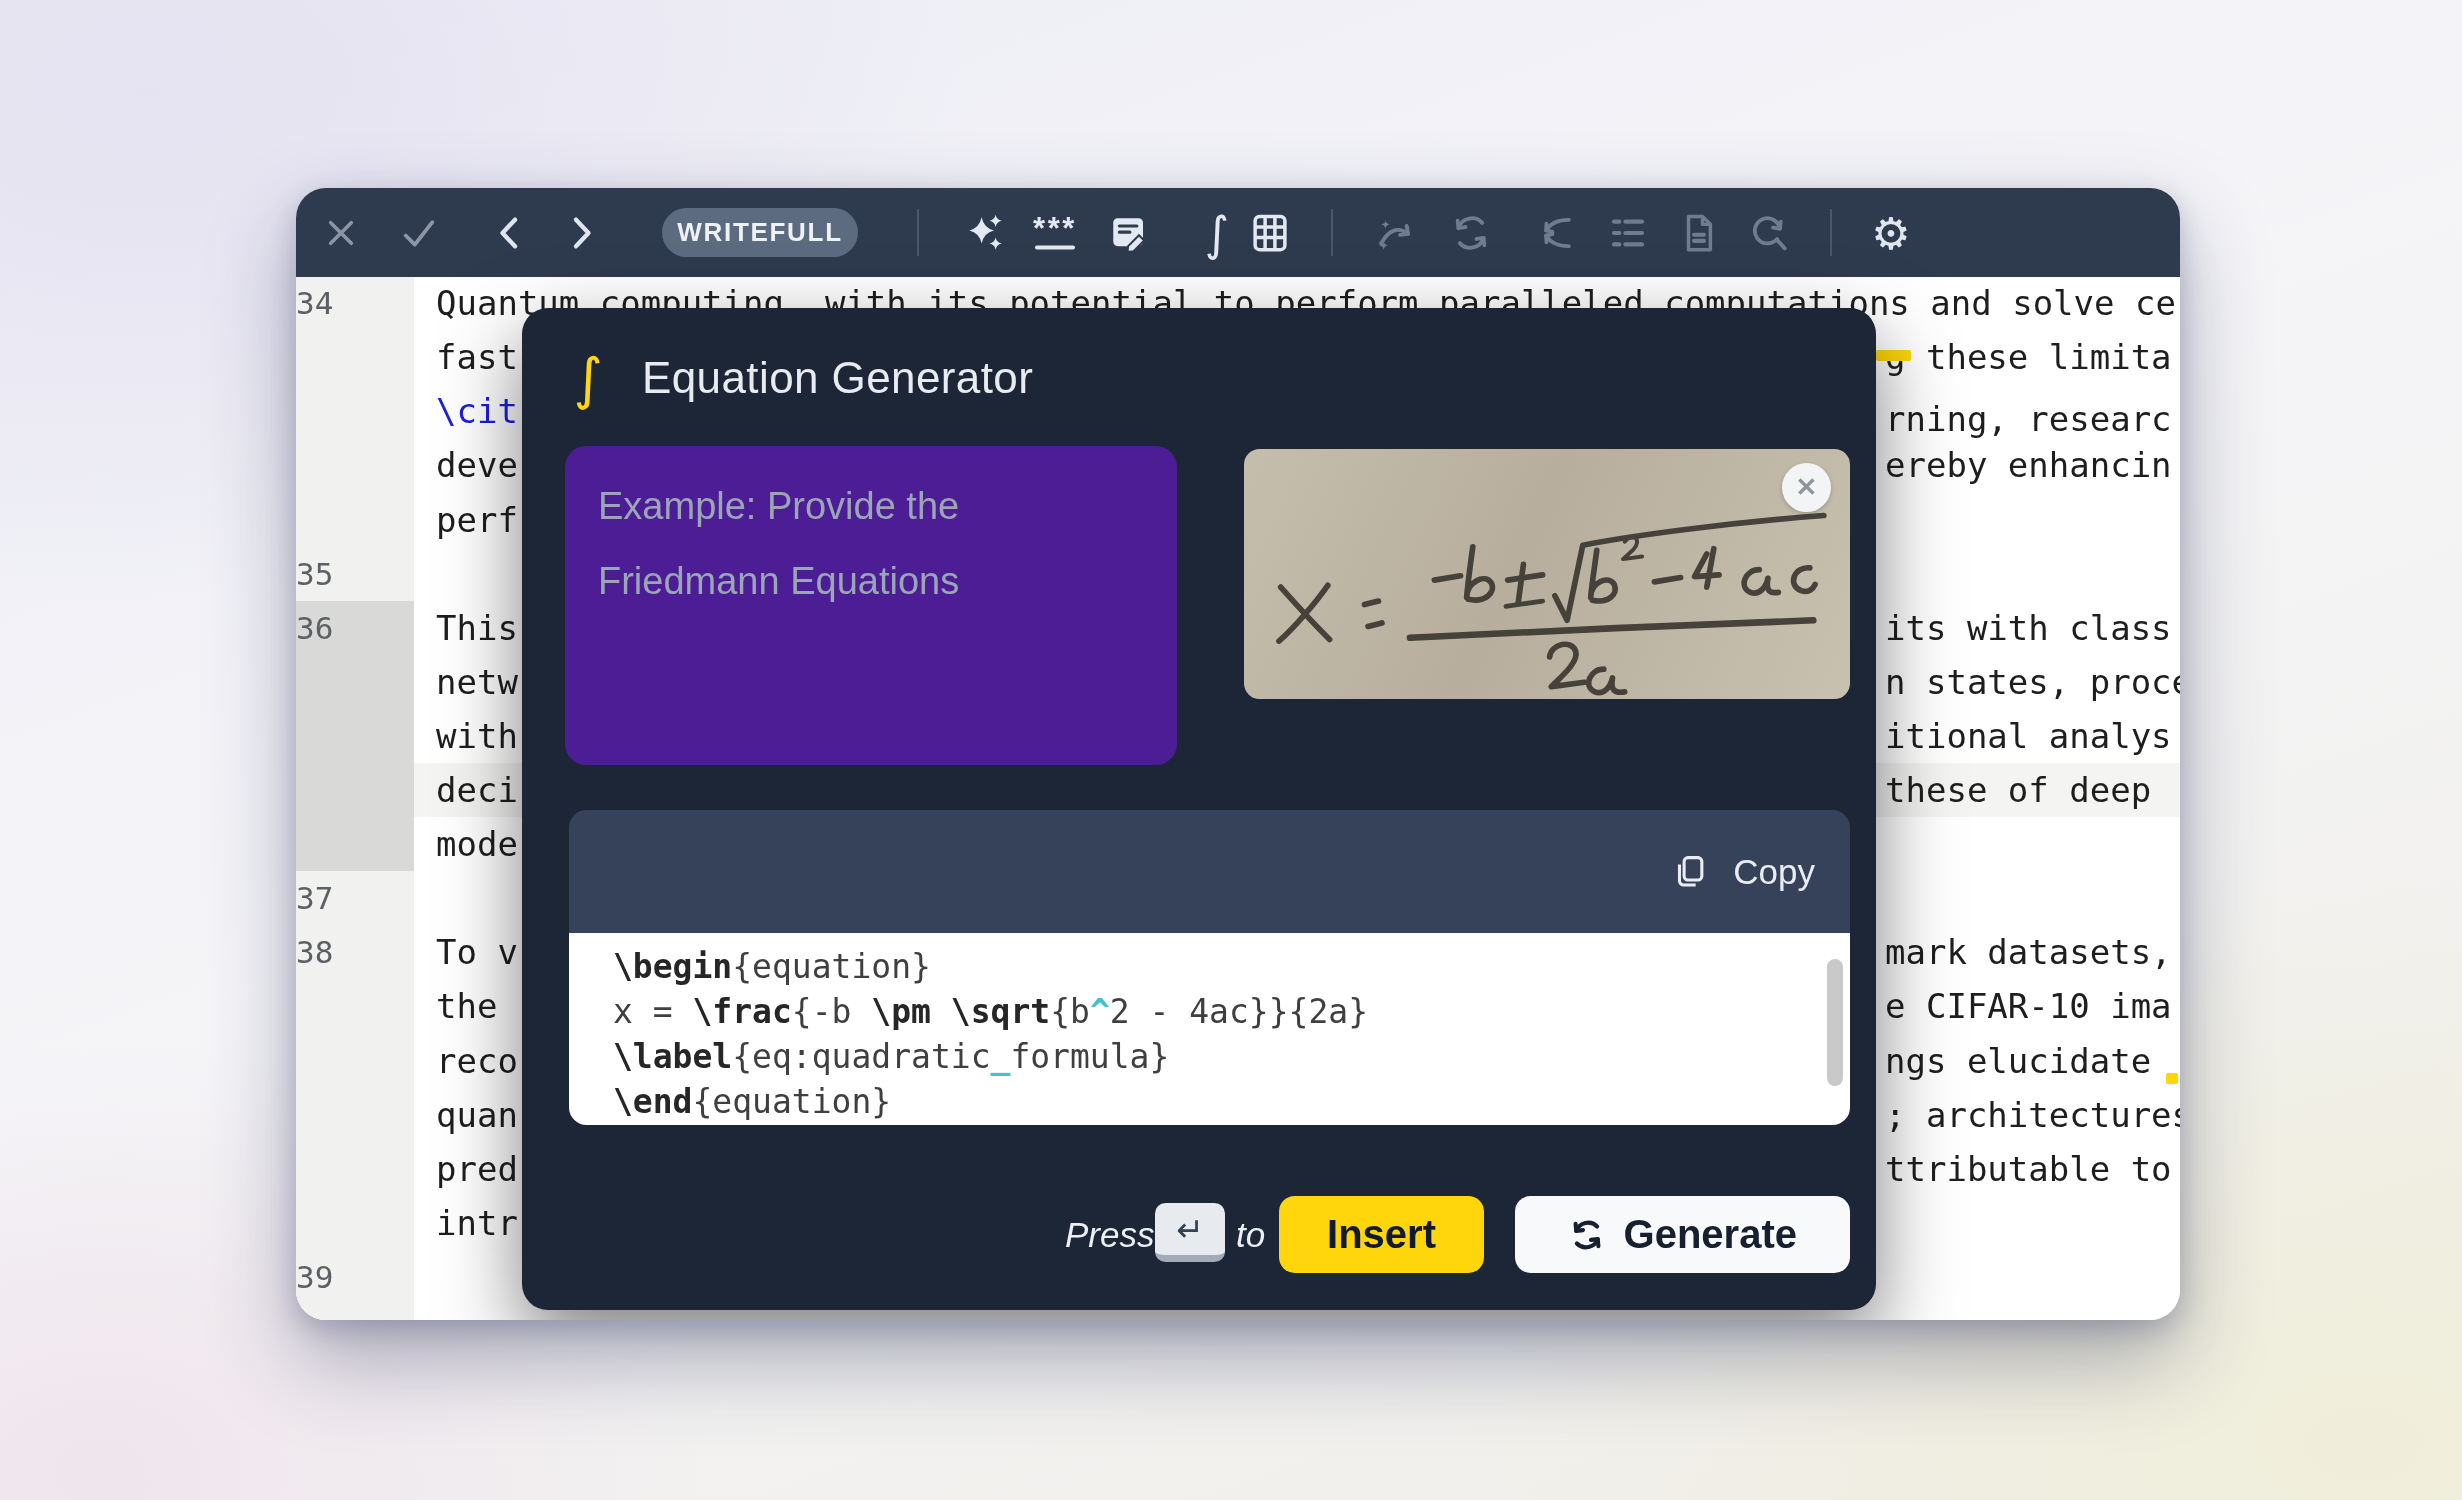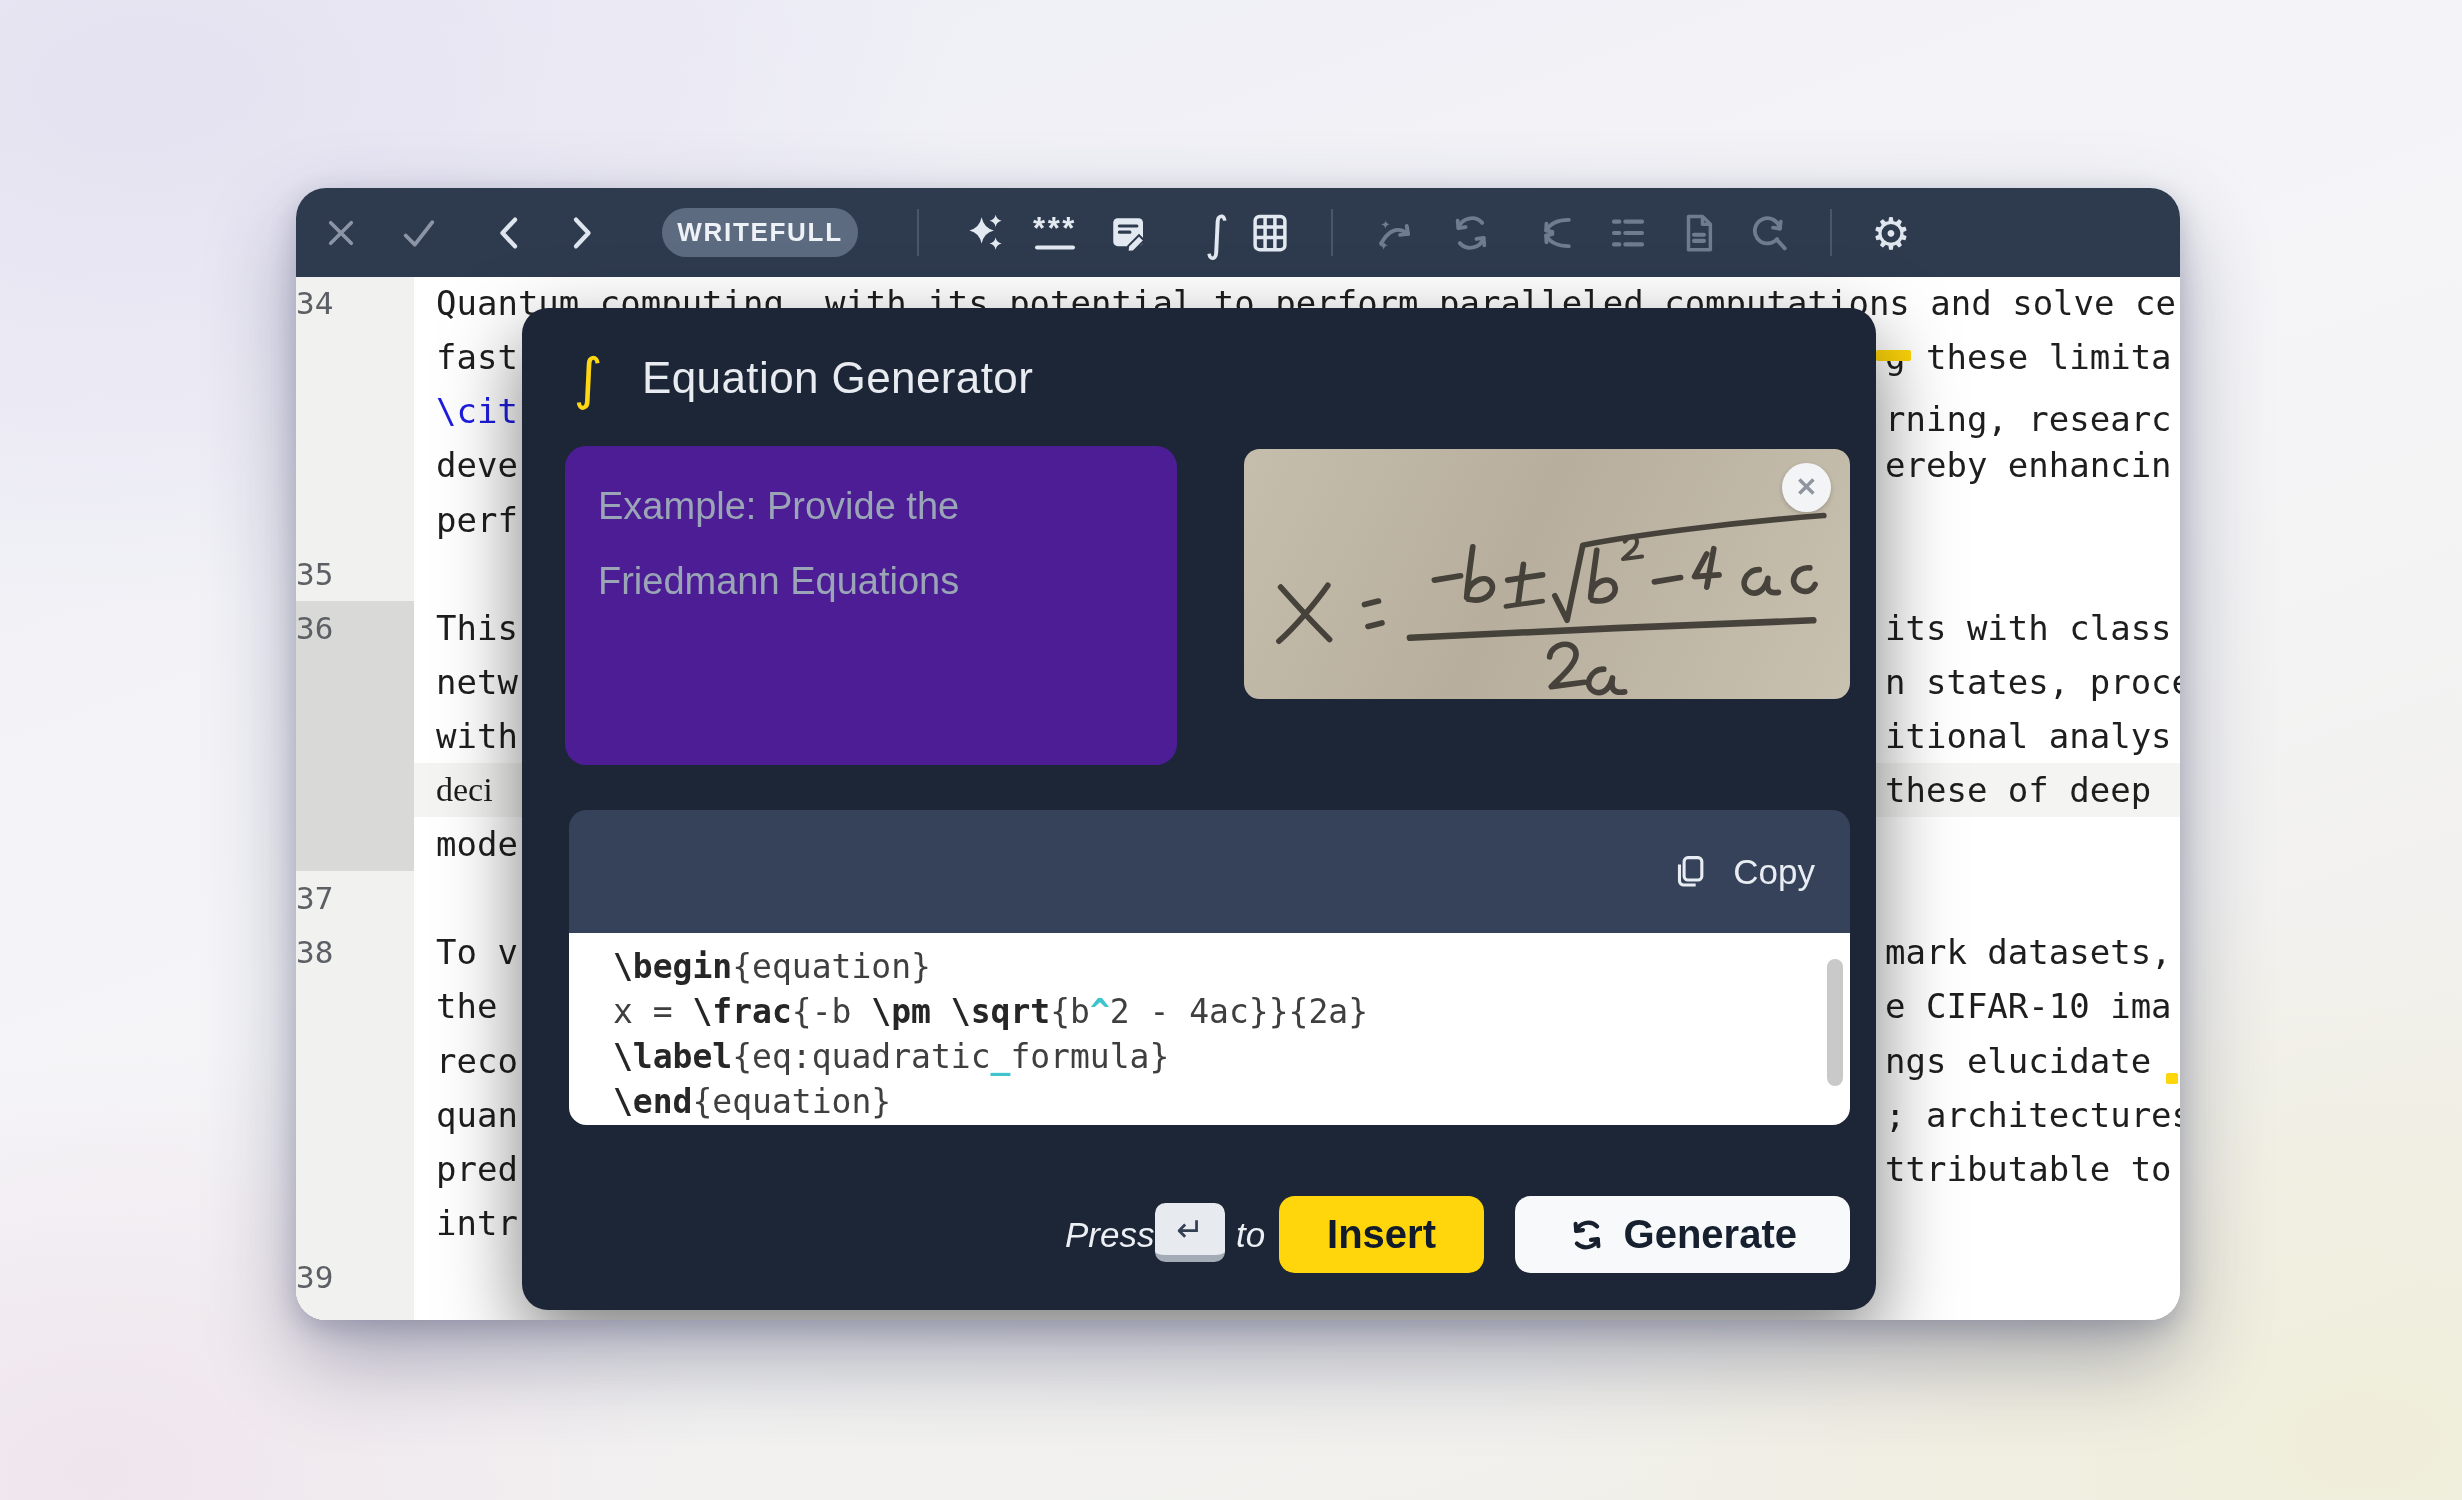--- a/index.html
+++ b/index.html
@@ -205,21 +205,21 @@
         <div class="erow" style="top: 250px; left: 1589px;">ereby enhancin</div>
         <div class="erow" style="top: 305px; left: 140px;">perf</div>
         <div class="gnum" style="top: 359px; left: 0px;">35</div>
         <div class="gnum" style="top: 413px; left: 0px;">36</div>
         <div class="erow" style="top: 413px; left: 140px;">This</div>
         <div class="erow" style="top: 413px; left: 1589px;">its with class</div>
         <div class="erow" style="top: 467px; left: 140px;">netw</div>
         <div class="erow" style="top: 467px; left: 1589px;">n states, proce</div>
         <div class="erow" style="top: 521px; left: 140px;">with</div>
         <div class="erow" style="top: 521px; left: 1589px;">itional analys</div>
-        <div class="erow" style="top: 575px; left: 140px; font-family: Liberation Serif, serif;">deci</div>
+        <div class="erow" style="top: 575px; left: 140px;">deci</div>
         <div class="erow" style="top: 575px; left: 1589px;">these of deep</div>
         <div class="erow" style="top: 629px; left: 140px;">mode</div>
         <div class="gnum" style="top: 683px; left: 0px;">37</div>
         <div class="gnum" style="top: 737px; left: 0px;">38</div>
         <div class="erow" style="top: 737px; left: 140px;">To v</div>
         <div class="erow" style="top: 737px; left: 1589px;">mark datasets,</div>
         <div class="erow" style="top: 791px; left: 140px;">the</div>
         <div class="erow" style="top: 791px; left: 1589px;">e CIFAR-10 ima</div>
         <div class="erow" style="top: 846px; left: 140px;">reco</div>
         <div class="erow" style="top: 846px; left: 1589px;">ngs elucidate</div>

